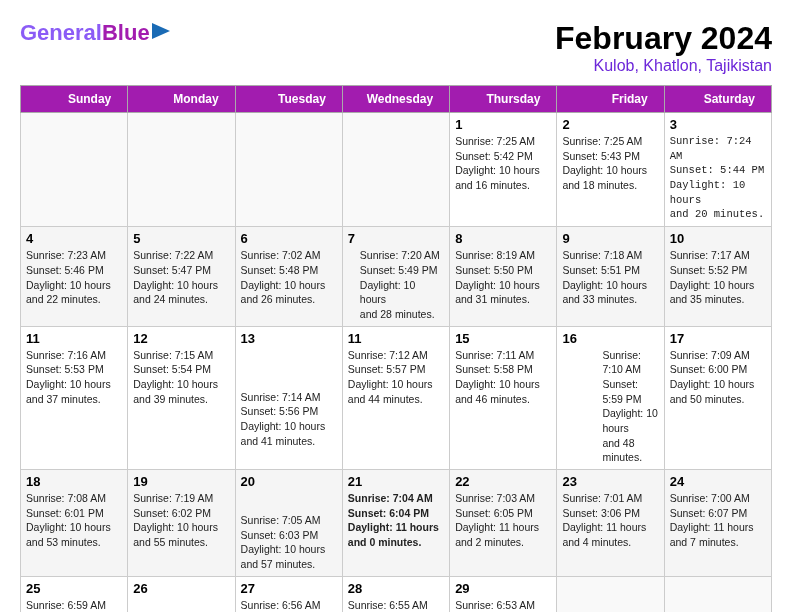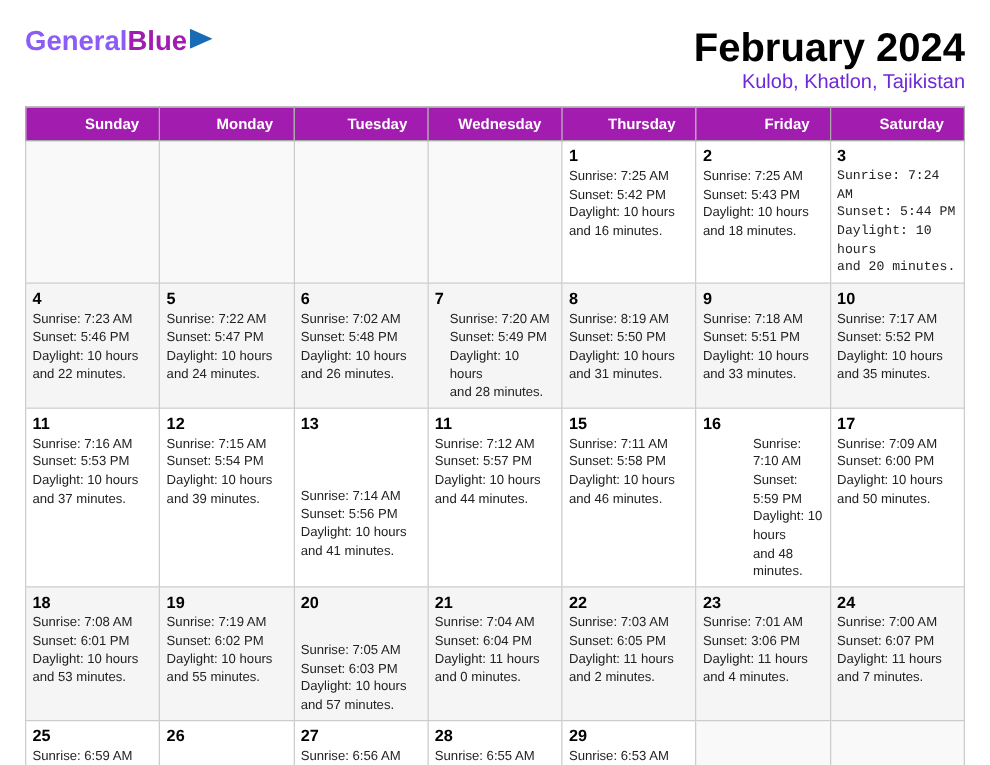--- a/index.html
+++ b/index.html
@@ -259,21 +259,21 @@
         </td>
         <td>
           <div class="day-num">20</div>
           <div class="day-detail" style="white-space: pre-line; margin-top: 24px;">Sunrise: 7:05 AM
 Sunset: 6:03 PM
 Daylight: 10 hours
 and 57 minutes.</div>
         </td>
         <td>
           <div class="day-num">21</div>
-          <div class="day-detail" style="white-space: pre-line;">Sunrise: 7:04 AM
+          <div class="day-detail" style="white-space: pre-line; font-weight: bold;">Sunrise: 7:04 AM
 Sunset: 6:04 PM
 Daylight: 11 hours
 and 0 minutes.</div>
         </td>
         <td>
           <div class="day-num">22</div>
           <div class="day-detail" style="white-space: pre-line;">Sunrise: 7:03 AM
 Sunset: 6:05 PM
 Daylight: 11 hours
 and 2 minutes.</div>

